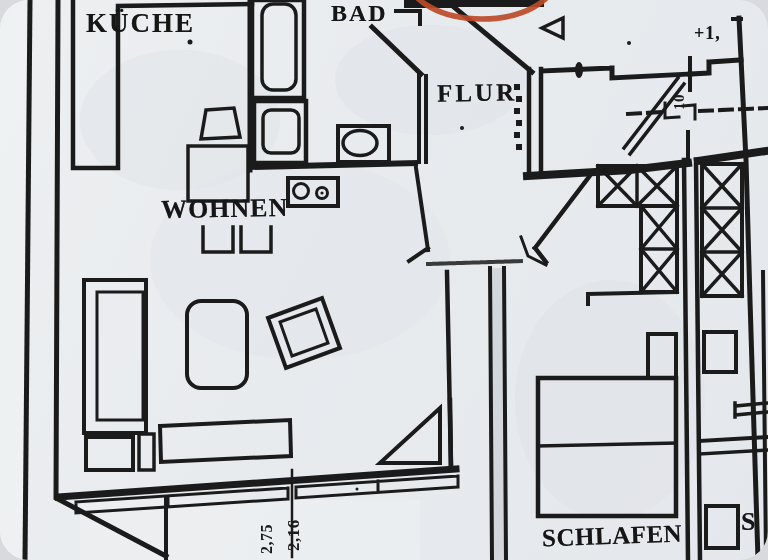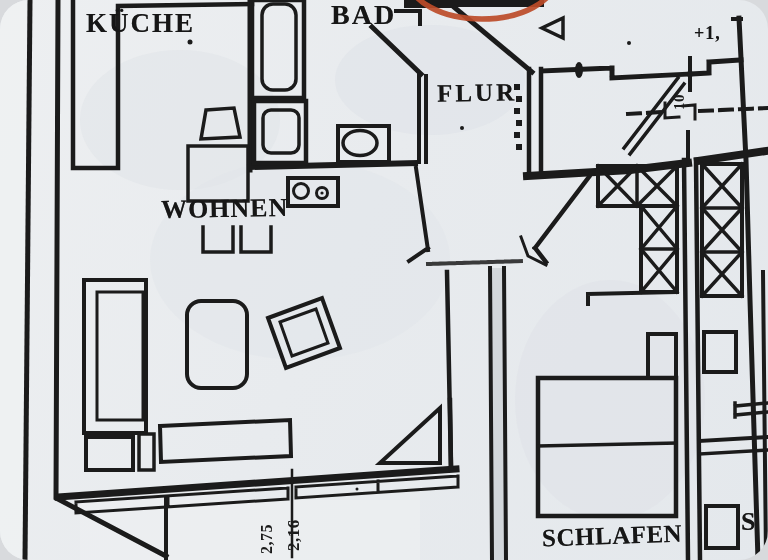--- a/index.html
+++ b/index.html
@@ -211,21 +211,21 @@
       <circle cx="462" cy="128" r="2"></circle>
       <circle cx="629" cy="43" r="2"></circle>
       <circle cx="357" cy="489" r="1.5"></circle>
     </g>
 
     <ellipse cx="482" cy="-21" rx="73" ry="40" stroke="#bc4b28" stroke-width="5.5" opacity="0.92"></ellipse>
   </svg>
 
   <div class="lbl" style="left:86px; top:10px; font-size:27px; letter-spacing:2px;">KÜCHE</div>
 
-  <div class="lbl" style="left:331px; top:1px; font-size:28px; letter-spacing:2px;">BAD</div>
+  <div class="lbl" style="left:331px; top:1px; font-size:24px; letter-spacing:2px;">BAD</div>
 
   <div class="lbl" style="left:437px; top:80px; font-size:25px; letter-spacing:3px; transform:rotate(-1deg);">FLUR</div>
 
   <div class="lbl" style="left:161px; top:196px; font-size:26px; letter-spacing:1px; transform:rotate(-1deg);">WOHNEN</div>
 
   <div class="lbl" style="left:542px; top:523px; font-size:25px; letter-spacing:0.5px; transform:rotate(-2deg);">SCHLAFEN</div>
 
   <div class="lbl" style="left:741px; top:509px; font-size:26px;">S</div>
 
   <div class="lbl" style="left:694px; top:24px; font-size:18px; letter-spacing:1px;">+1,</div>

